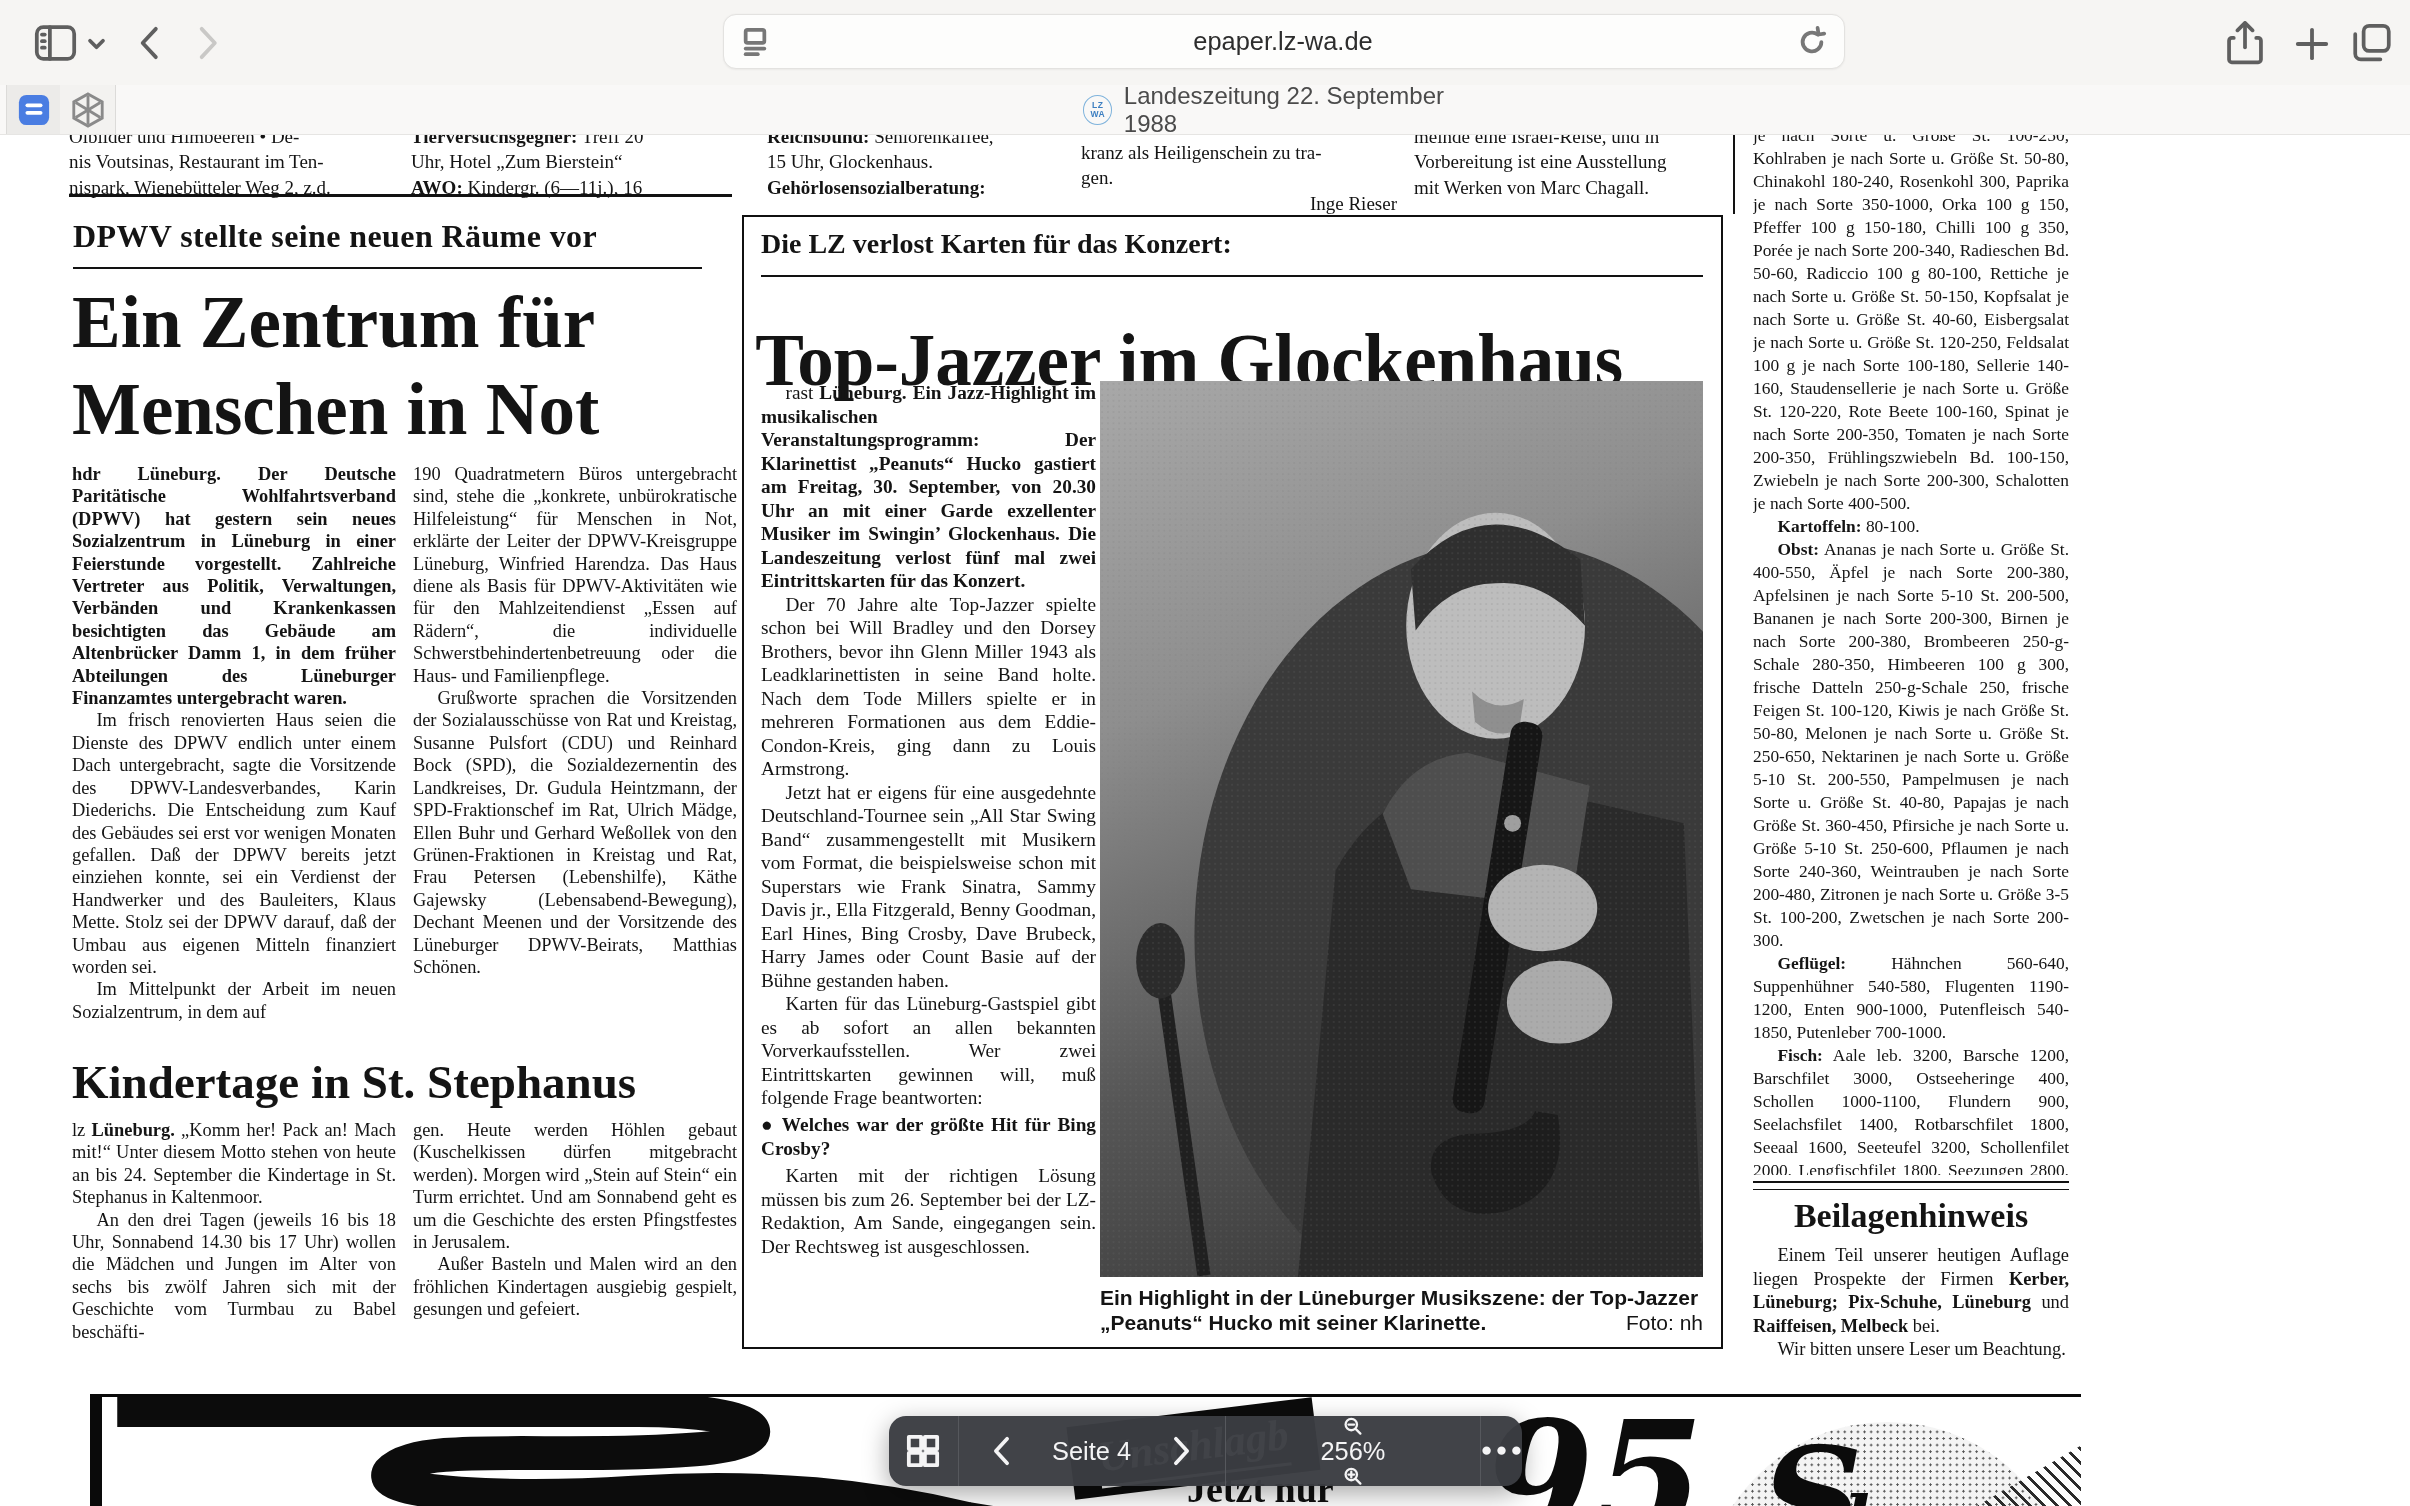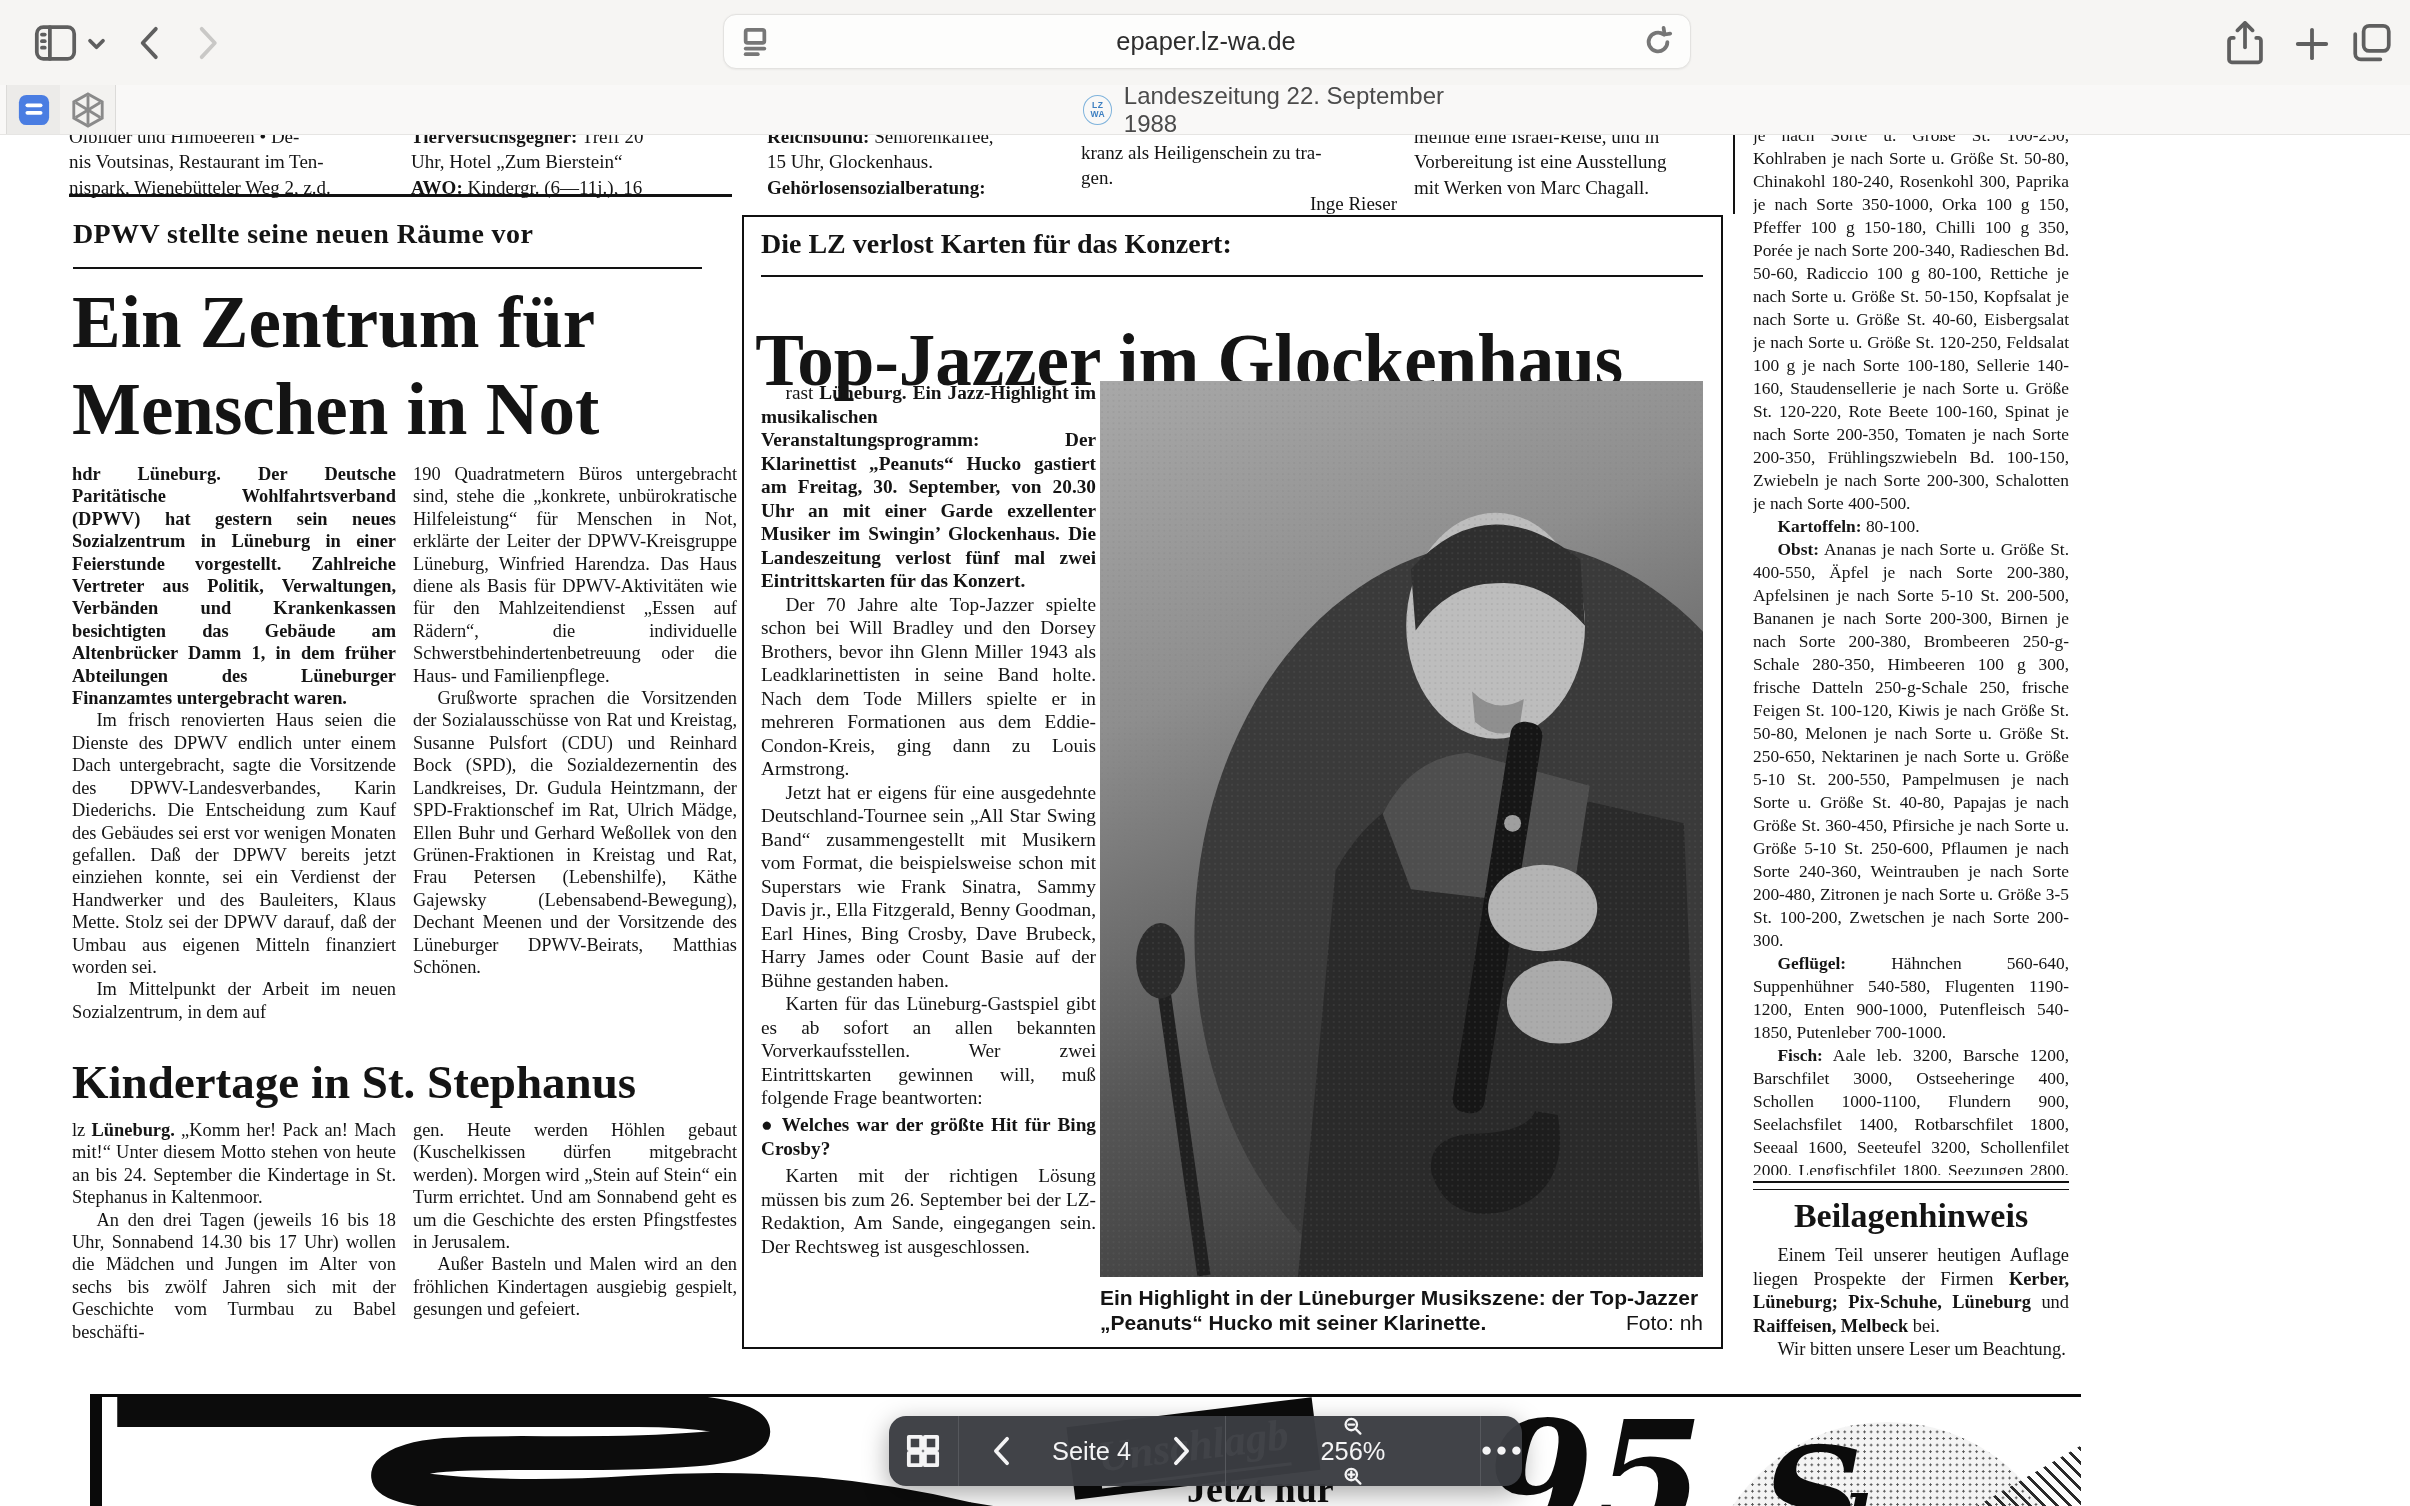--- a/index.html
+++ b/index.html
@@ -7,21 +7,21 @@
        font-family:"Liberation Sans",sans-serif;position:relative;}
   svg{display:block;}
   .abs{position:absolute;}
 
   
   #chrome{position:absolute;top:0;left:0;width:2411px;height:85px;background:#f6f5f3;z-index:30;}
   #tabbar{position:absolute;top:85px;left:0;width:2411px;height:49px;background:#f9f8f7;
           border-bottom:0.9px solid #e6e5e3;z-index:30;}
   .tool-ic{stroke:#5f5f5f;stroke-width:4;fill:none;stroke-linecap:round;stroke-linejoin:round;}
   .tool-ic.dis{stroke:#c9c8c6;}
-  #urlbar{position:absolute;left:723px;top:14px;width:968px;height:55px;border-radius:13px;
+  #urlbar{position:absolute;left:723px;top:14px;width:1122px;height:55px;border-radius:13px;
           background:#fdfdfc;border:0.9px solid #e3e2e0;box-shadow:0 0.9px 1.9px rgba(0,0,0,.05);
           display:flex;align-items:center;justify-content:space-between;padding:0 17px;box-sizing:border-box;}
   #urltext{flex:1;text-align:center;font-size:25.4px;color:#2d2d2d;}
   .pin{position:absolute;top:0;height:49px;display:flex;align-items:center;justify-content:center;}
   #pin1{left:5.6px;width:55px;background:#ecebe9;border-left:0.9px solid #dcdbd9;border-right:0.9px solid #dcdbd9;}
   #pin2{left:60px;width:55px;background:#f3f2f0;border-right:0.9px solid #dcdbd9;}
   #activetab{position:absolute;left:1083px;top:0;width:414px;height:49px;display:flex;
              align-items:center;justify-content:center;gap:11.3px;}
   #tabtitle{font-size:24px;color:#4b4b4b;}
   #favicon{width:30px;height:30px;border-radius:50%;border:1.9px solid #7fb3dc;box-sizing:border-box;
@@ -114,21 +114,21 @@
     <div class="tar"><span>Inge Rieser</span></div>
   </div>
   <div class="abs strip" style="left:1414px;top:124px;width:311px;">
     <div><span>meinde eine Israel-Reise, und in</span></div>
     <div><span>Vorbereitung ist eine Ausstellung</span></div>
     <div><span>mit Werken von Marc Chagall.</span></div>
   </div>
   <div class="abs rule" style="left:69px;top:194px;width:663px;height:2.8px;"></div>
   <div class="abs rule" style="left:1733px;top:124px;width:1.9px;height:90px;"></div>
 
-  <div class="abs serifb" style="left:73px;top:218px;font-size:28px;letter-spacing:0.4px;">DPWV stellte seine neuen Räume vor</div>
+  <div class="abs serifb" style="left:73px;top:218px;font-size:32px;letter-spacing:0.4px;">DPWV stellte seine neuen Räume vor</div>
   <div class="abs rule" style="left:73px;top:267px;width:629px;height:1.9px;"></div>
   <div class="abs serifb" style="left:72px;top:279px;font-size:73px;line-height:87px;">
     <div>Ein Zentrum für</div>
     <div>Menschen in Not</div>
   </div>
   <div id="dpwv-cols" class="abs" style="left:72px;top:463px;">
     <div>
       <p class="para b noindent">hdr Lüneburg. Der Deutsche Paritätische Wohlfahrtsverband (DPWV) hat gestern sein neues Sozialzentrum in Lüneburg in einer Feierstunde vorgestellt. Zahlreiche Vertreter aus Politik, Verwaltungen, Verbänden und Krankenkassen besichtigten das Gebäude am Altenbrücker Damm 1, in dem früher Abteilungen des Lüneburger Finanzamtes untergebracht waren.</p>
       <p class="para">Im frisch renovierten Haus seien die Dienste des DPWV endlich unter einem Dach untergebracht, sagte die Vorsitzende des DPWV-Landesverbandes, Karin Diederichs. Die Entscheidung zum Kauf des Gebäudes sei erst vor wenigen Monaten gefallen. Daß der DPWV bereits jetzt einziehen konnte, sei ein Verdienst der Handwerker und des Bauleiters, Klaus Mette. Stolz sei der DPWV darauf, daß der Umbau aus eigenen Mitteln finanziert worden sei.</p>
       <p class="para">Im Mittelpunkt der Arbeit im neuen Sozialzentrum, in dem auf</p>

